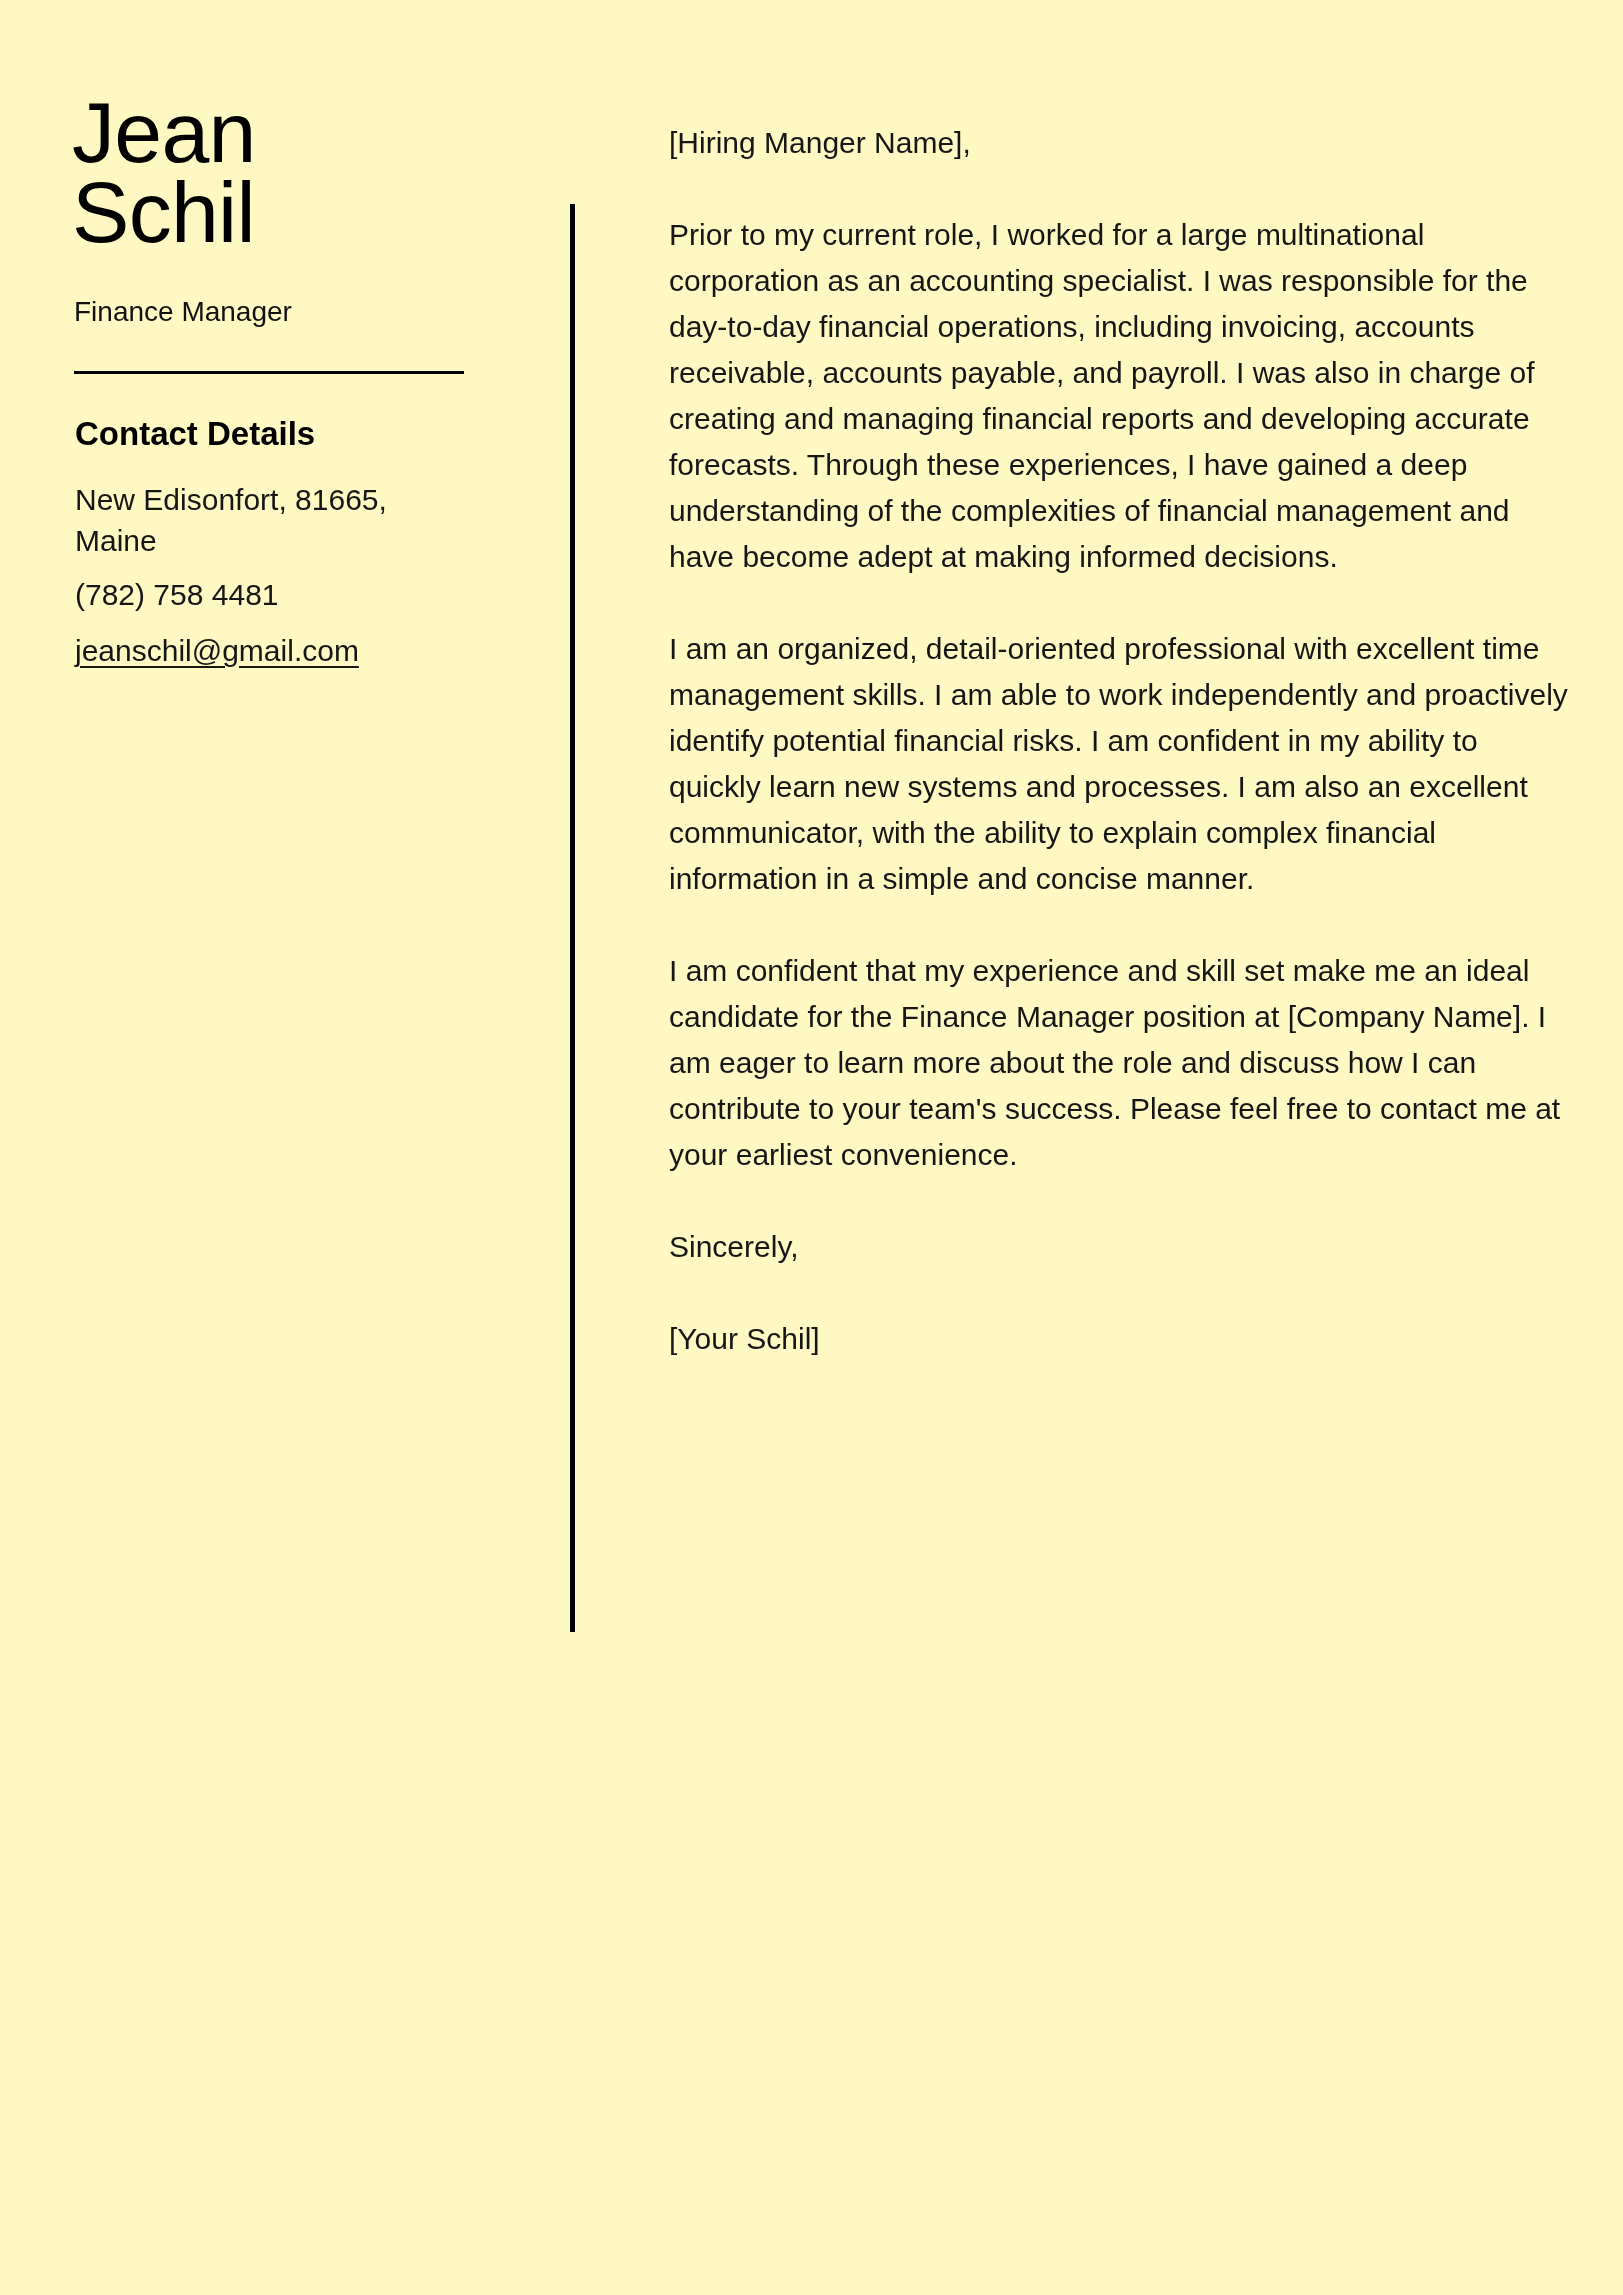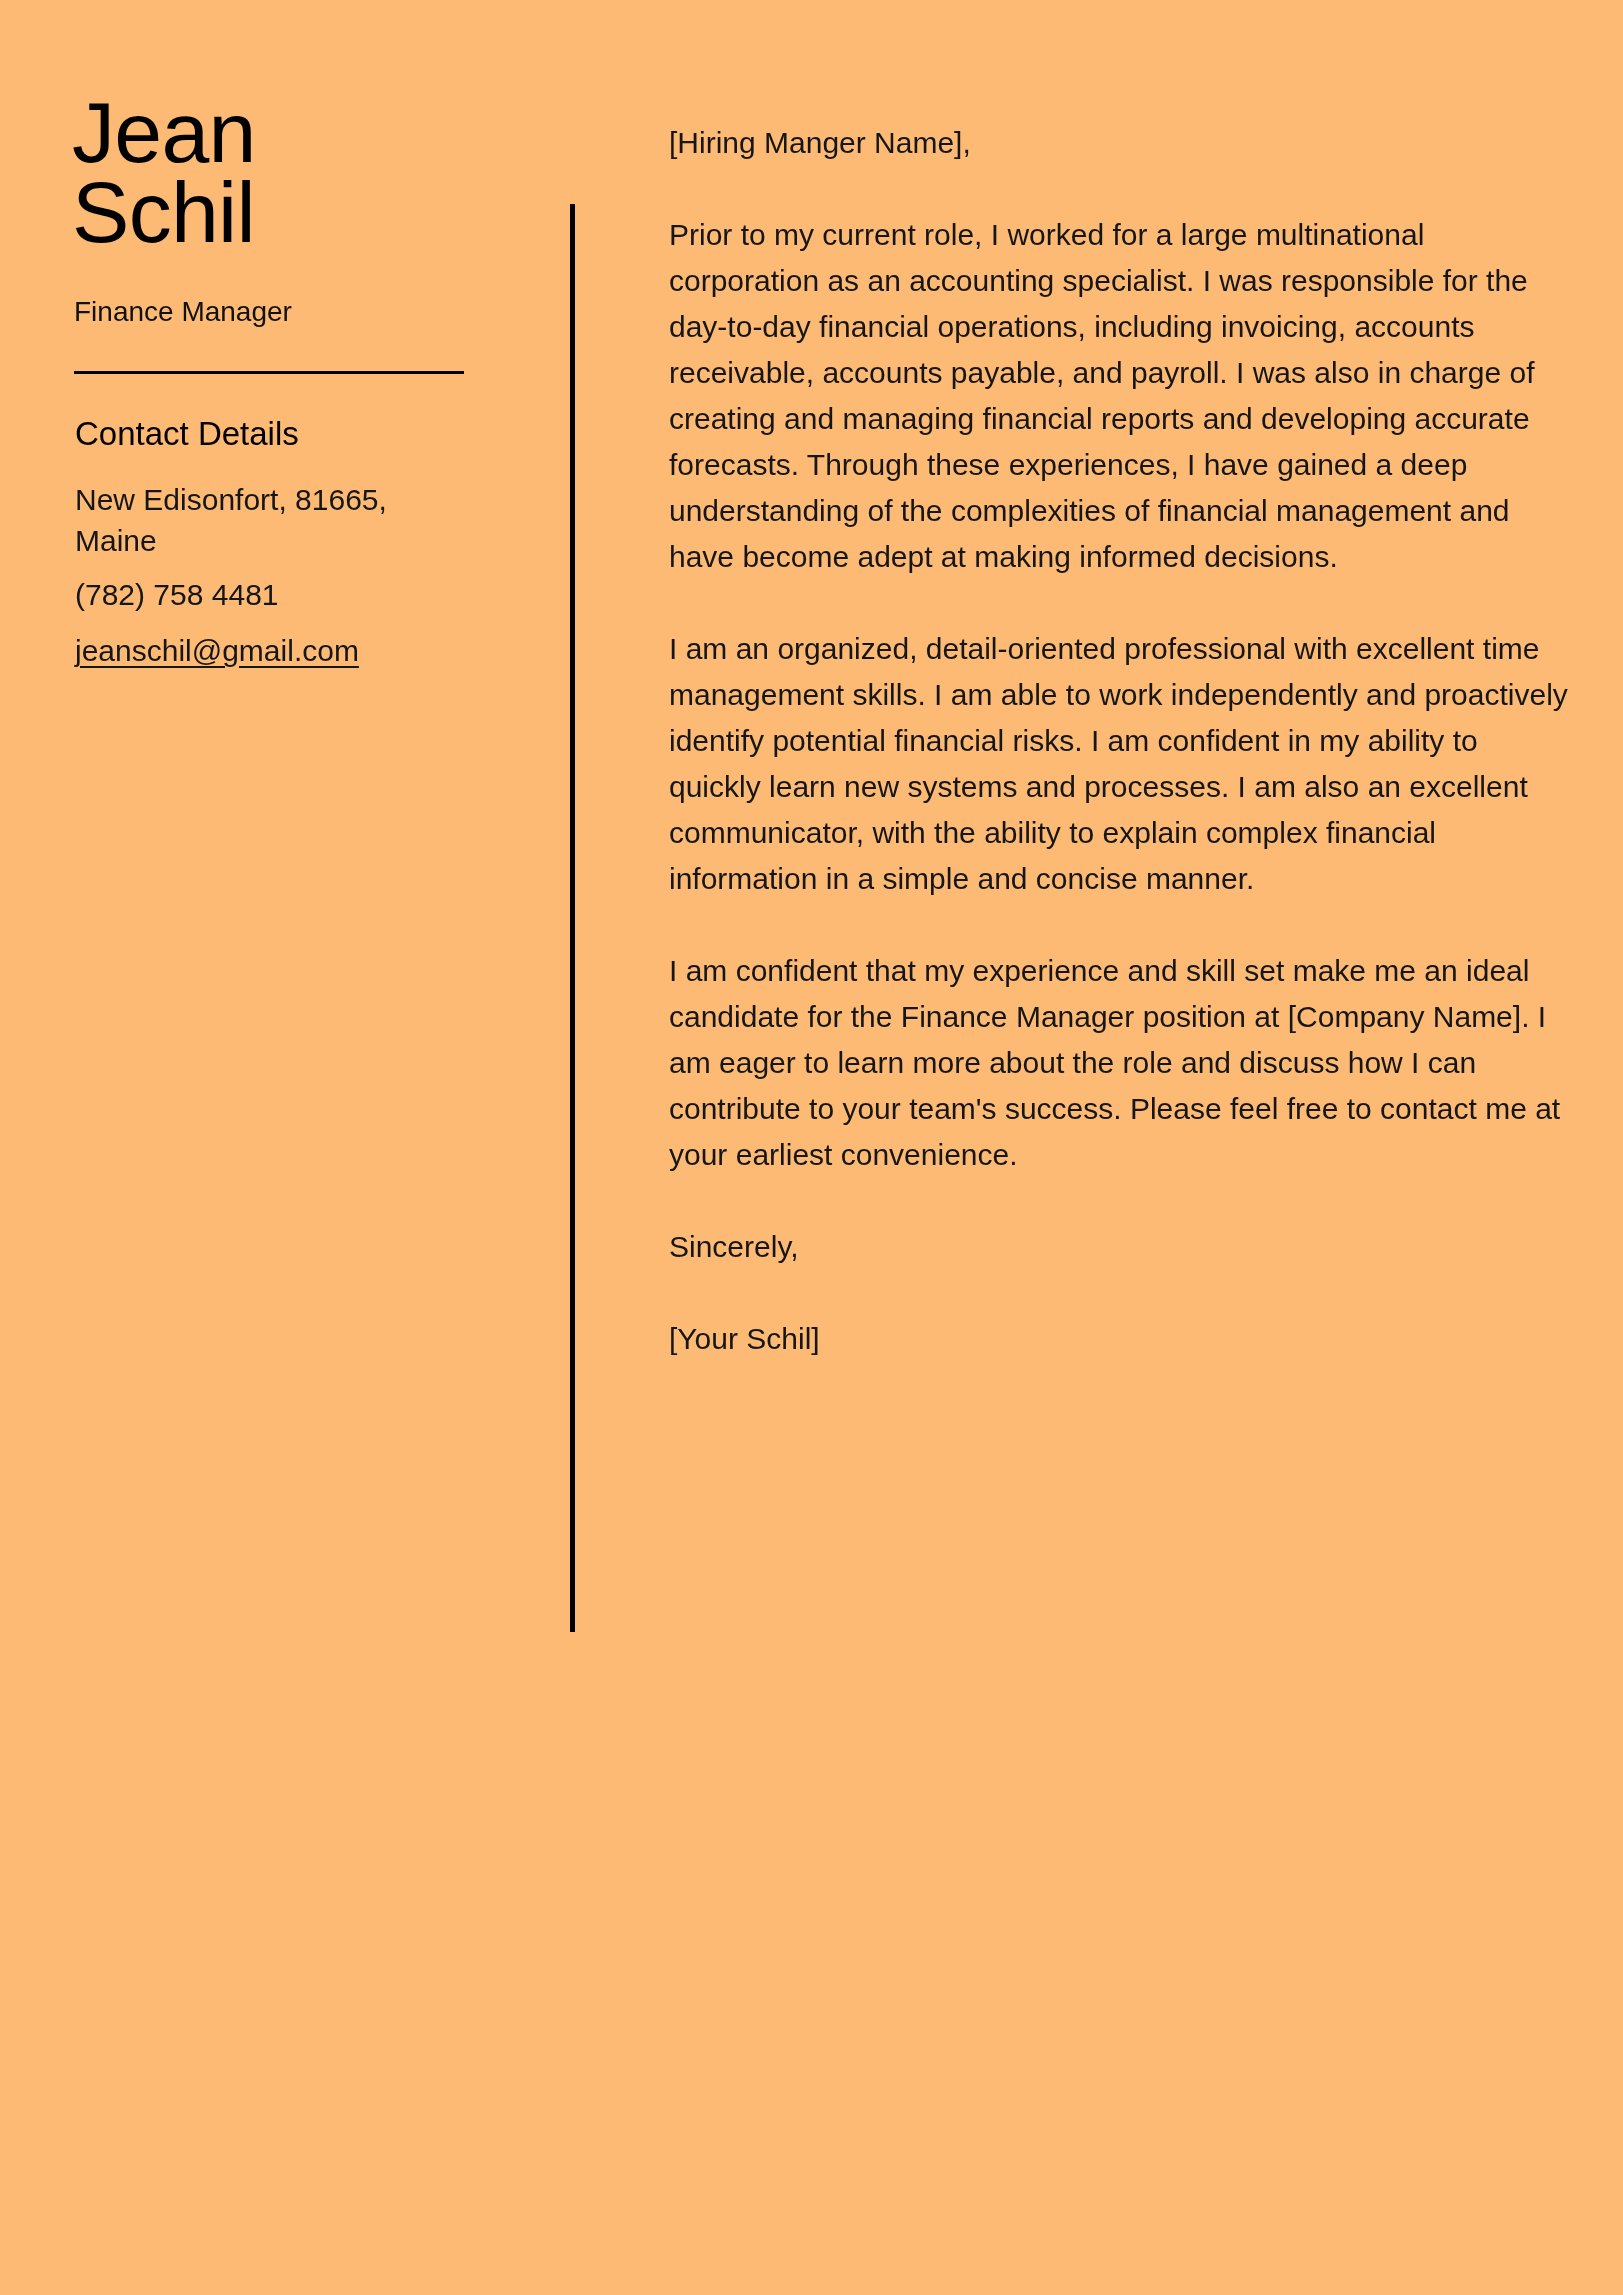--- a/index.html
+++ b/index.html
@@ -11,21 +11,21 @@
     width: 1623px;
     height: 2295px;
     position: relative;
     font-family: "Liberation Sans", sans-serif;
     color: #161616;
     overflow: hidden;
   }
   .page {
     position: absolute;
     inset: 0;
-    background: #fdba74;
+    background: #fef9c3;
   }
 
   
   .sidebar-name {
     position: absolute;
     left: 72px;
     top: 92px;
     width: 354px;
     font-size: 86px;
     line-height: 80px;
@@ -51,21 +51,21 @@
     height: 3.3px;
     background: #000000;
   }
   .contact-heading {
     position: absolute;
     left: 75px;
     top: 415px;
     width: 354px;
     font-size: 33px;
     line-height: 38px;
-    font-weight: 400;
+    font-weight: 700;
     color: #000000;
   }
   .contact-address {
     position: absolute;
     left: 75px;
     top: 479px;
     width: 354px;
     font-size: 30px;
     line-height: 41px;
     color: #161616;

